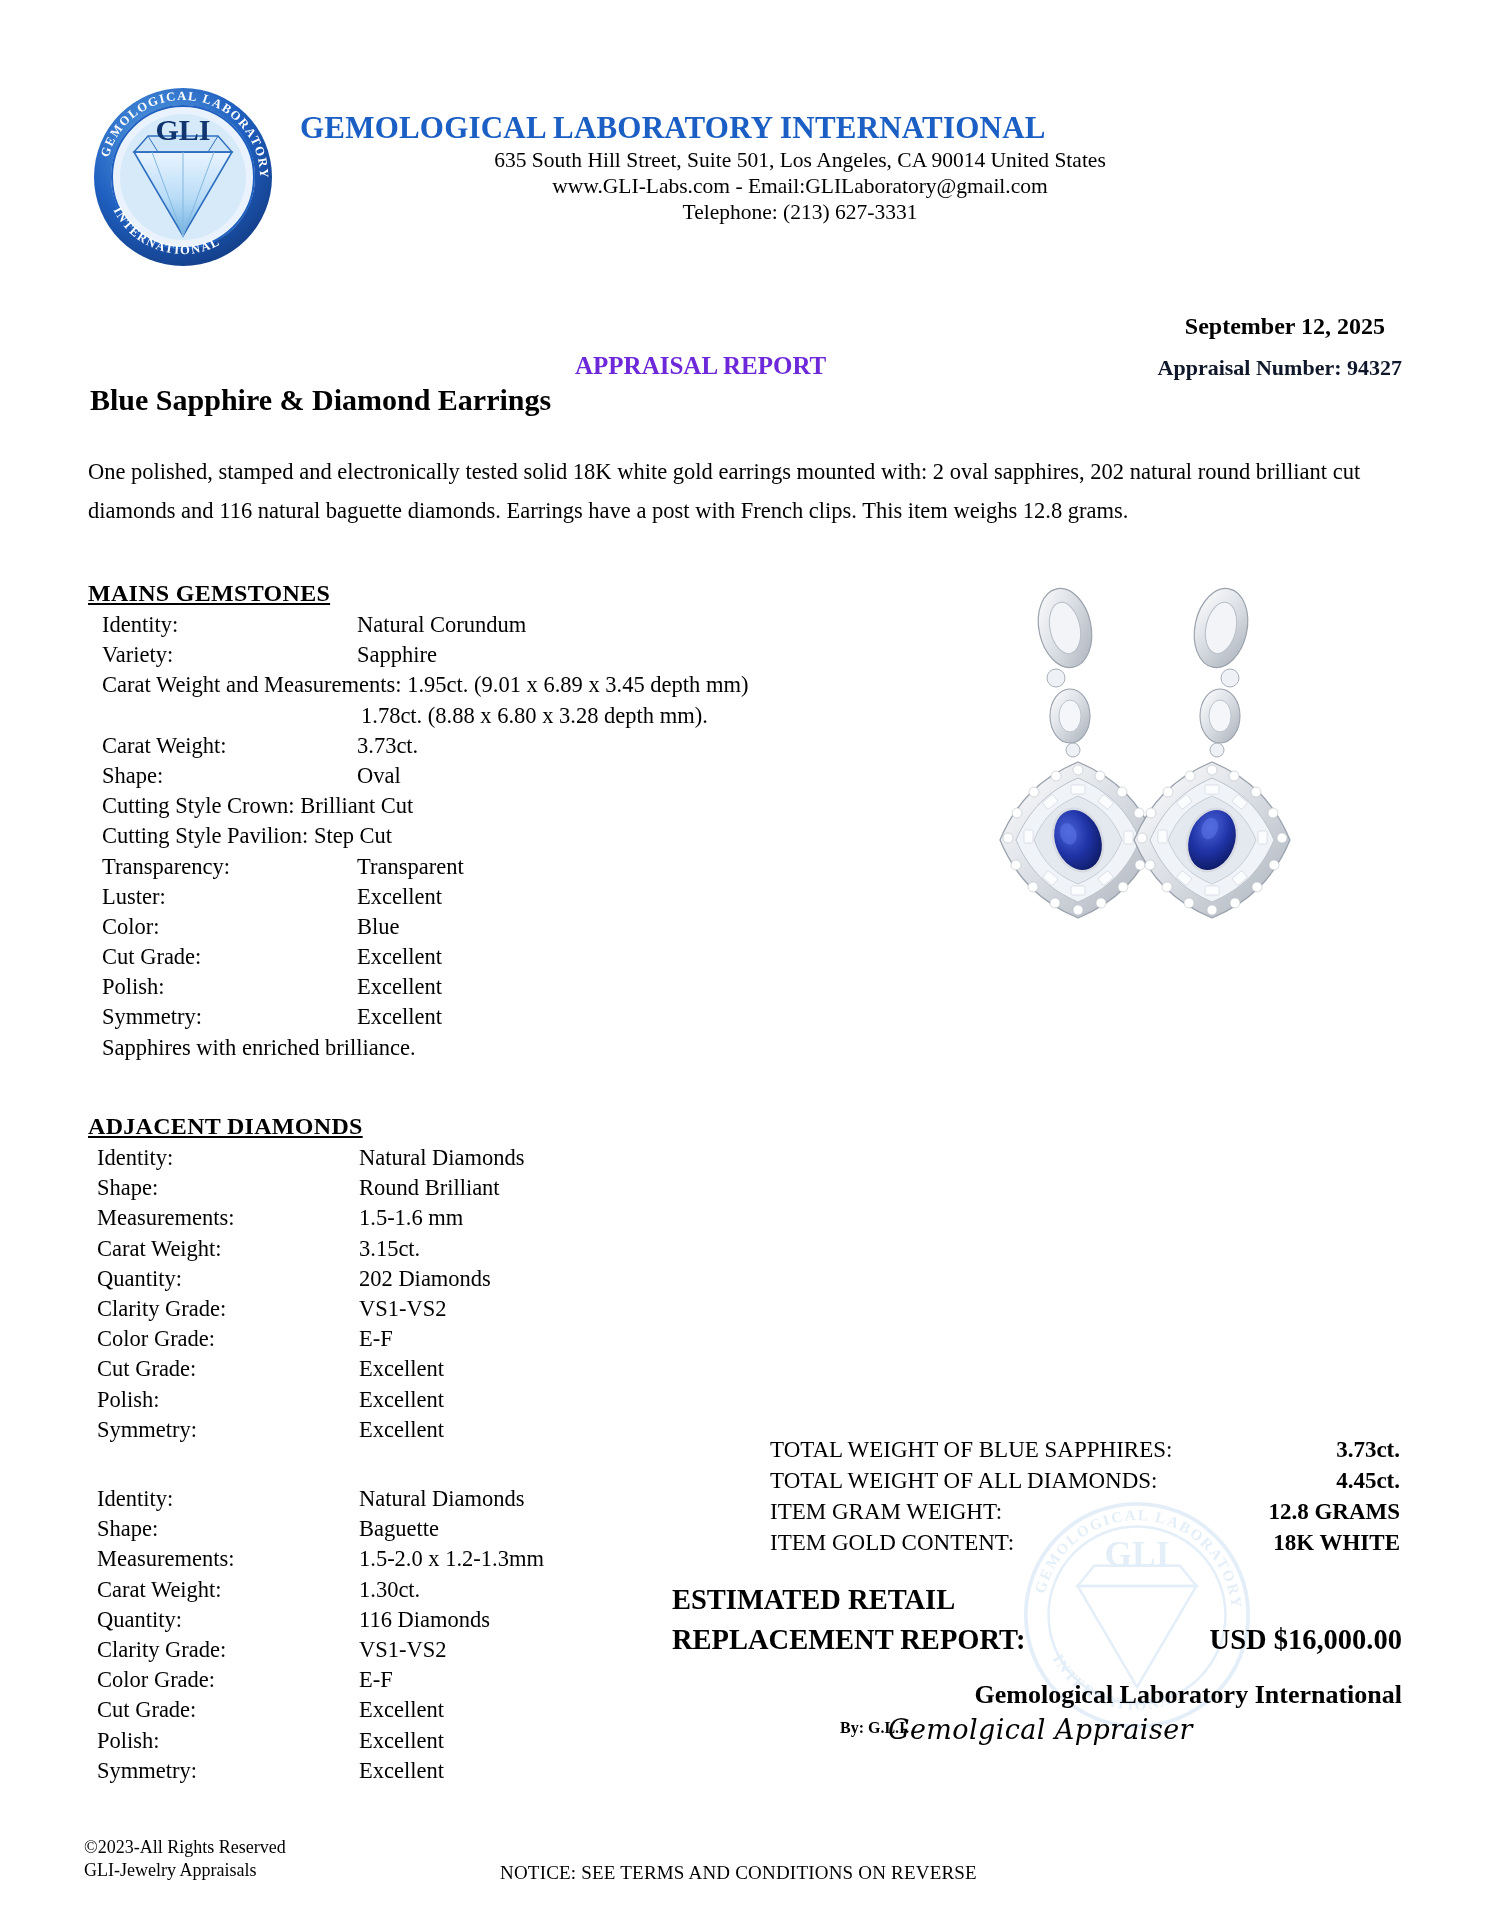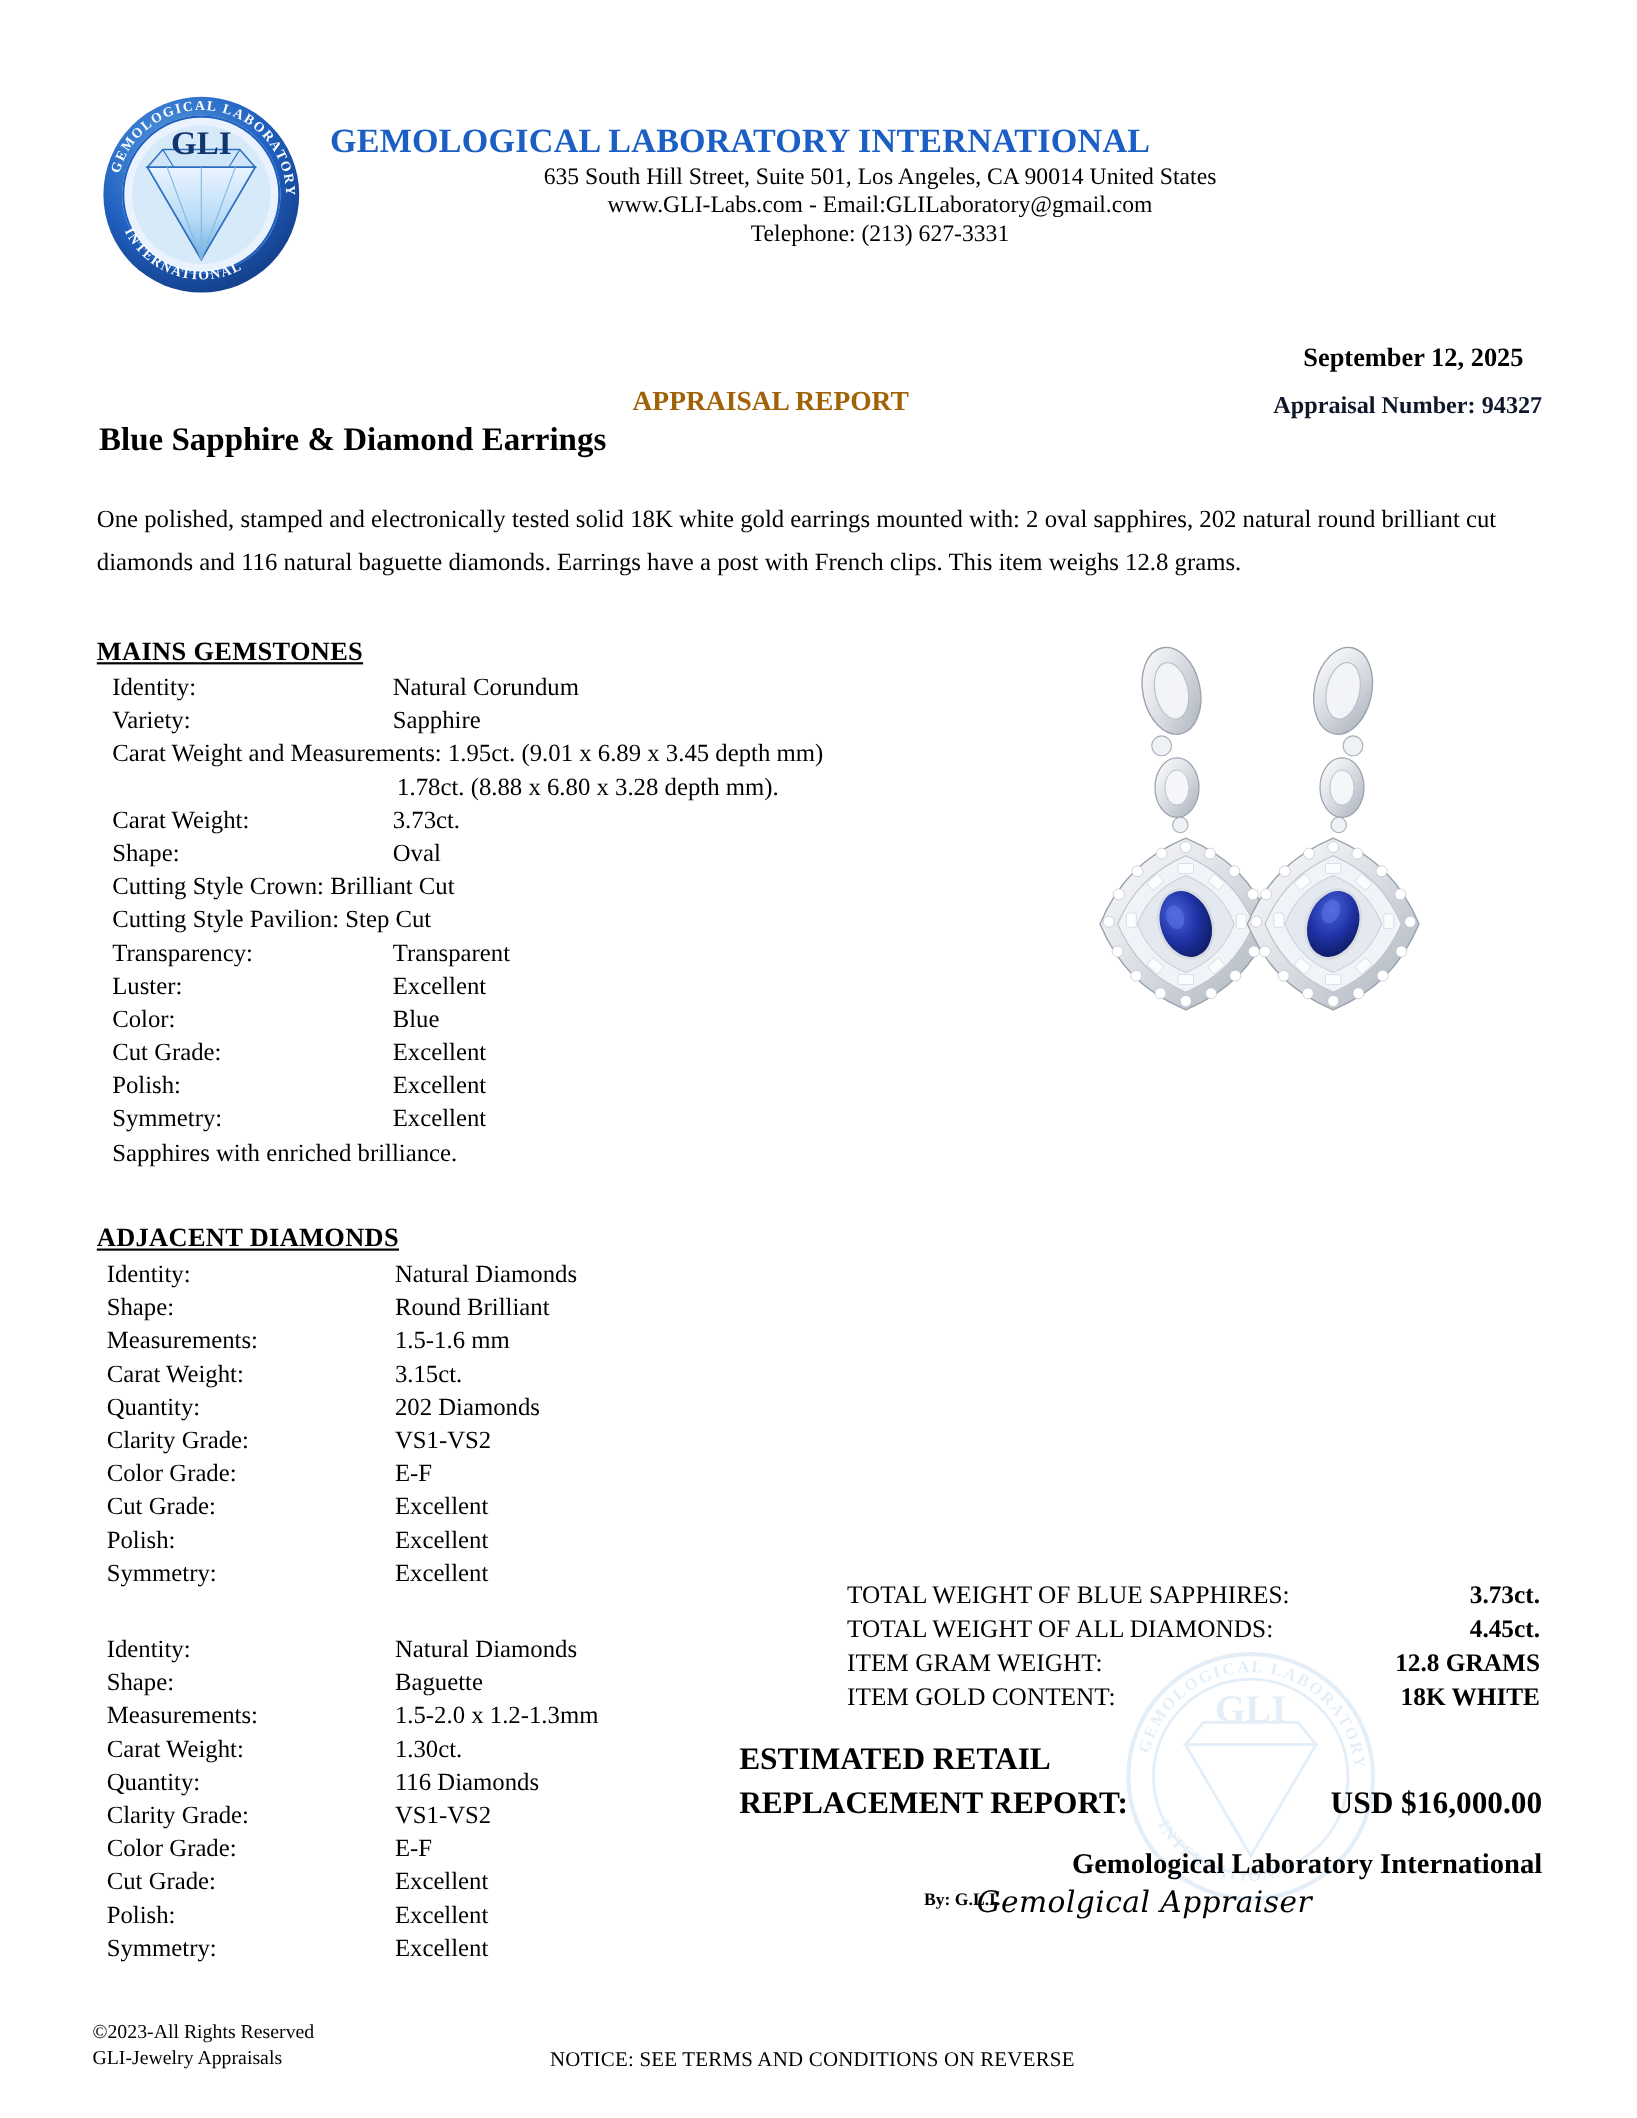--- a/index.html
+++ b/index.html
@@ -66,21 +66,21 @@
     top: 313px;
     font-size: 24px;
     font-weight: bold;
   }
   .appraisal-report {
     position: absolute;
     left: 575px;
     top: 352px;
     font-size: 25px;
     font-weight: bold;
-    color: #a16207;
+    color: #6d28d9;
   }
   .appraisal-number {
     position: absolute;
     right: 86px;
     top: 355px;
     font-size: 22px;
     font-weight: bold;
     color: #0f172a;
   }
   .item-title {

